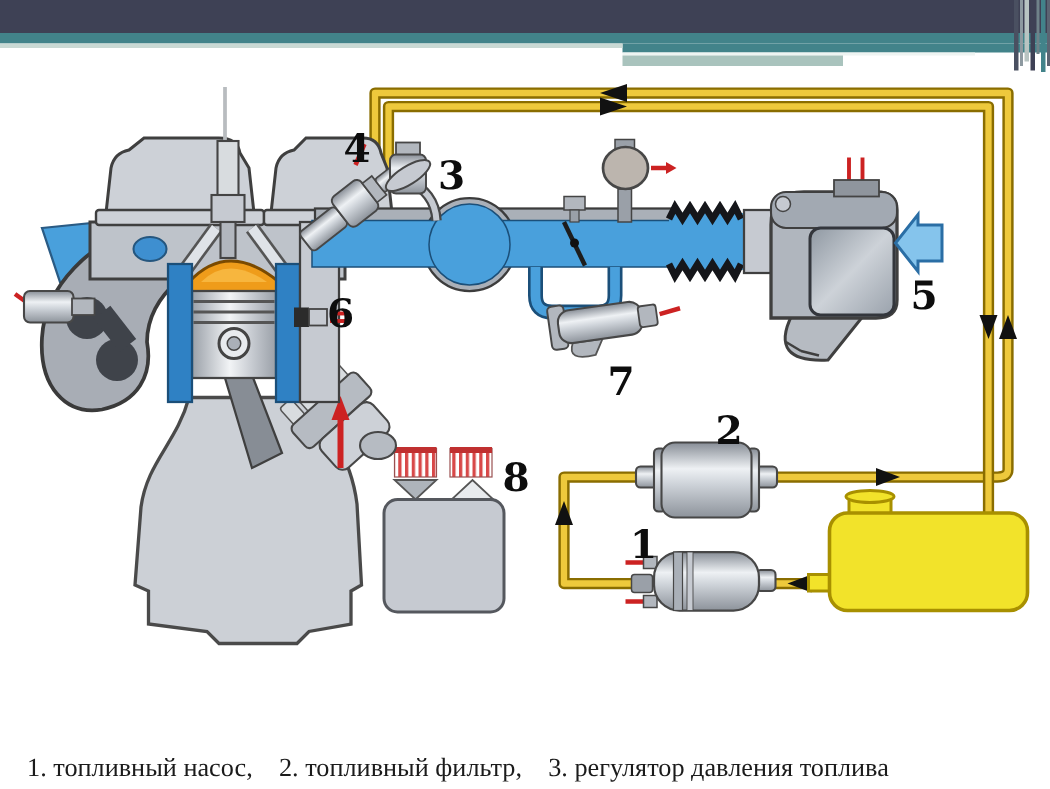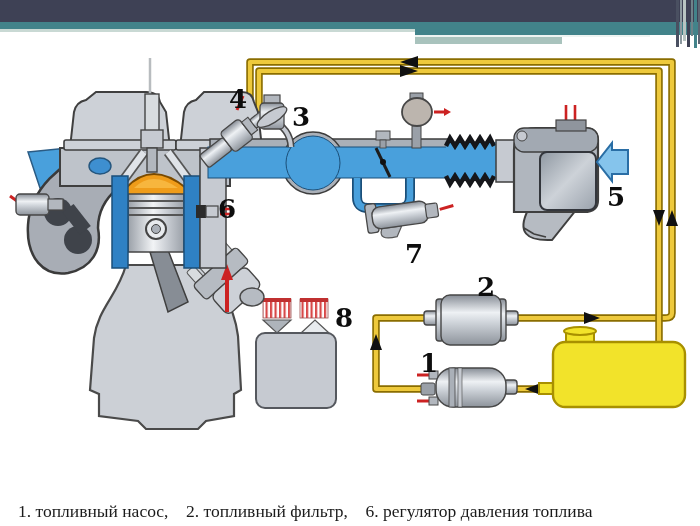--- a/index.html
+++ b/index.html
@@ -260,17 +260,17 @@
     <text class="callout" x="486" y="296" text-anchor="middle">2</text>
     <text class="callout" x="301" y="126" text-anchor="middle">3</text>
     <text class="callout" x="238" y="108" text-anchor="middle">4</text>
     <text class="callout" x="616" y="206" text-anchor="middle">5</text>
     <text class="callout" x="227" y="218" text-anchor="middle">6</text>
     <text class="callout" x="414" y="263" text-anchor="middle">7</text>
     <text class="callout" x="344" y="327" text-anchor="middle">8</text>
   </svg>
 
   <div id="caption">
-    <div>1. топливный насос,    2. топливный фильтр,    6. регулятор давления топлива</div>
+    <div>1. топливный насос,    2. топливный фильтр,    3. регулятор давления топлива</div>
     
     
   </div>
 </div>
 
 </body></html>

